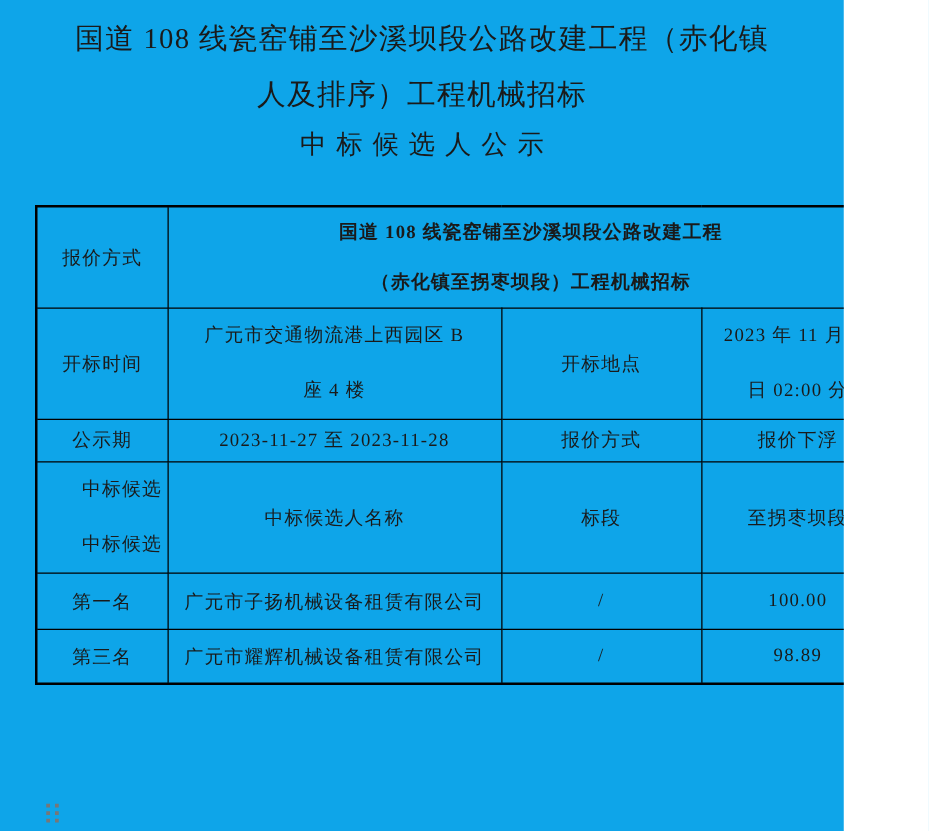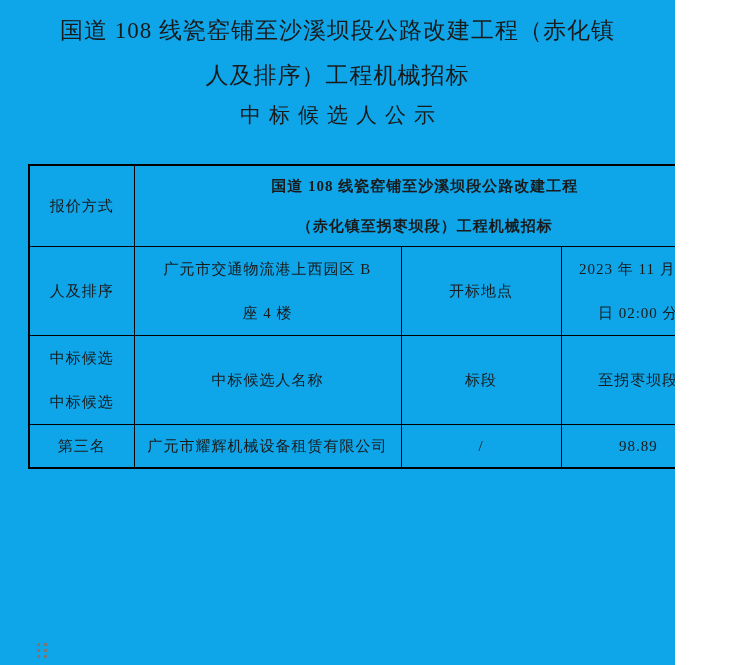--- a/index.html
+++ b/index.html
@@ -72,20 +72,21 @@
   }
   td.top-align {
     vertical-align: top;
     padding-top: 10px;
   }
   .tall-lines div {
     line-height: 44px;
   }
   td.two-line-label div {
     line-height: 44px;
+    text-align: right;
   }
   td.cand-rank {
     font-size: 15px;
     letter-spacing: 1px;
   }
   td.cand-name {
     font-size: 15px;
     letter-spacing: 2px;
   }
   td.cand-section {
@@ -136,43 +137,55 @@
         <tr class="r-project">
       <td>报价方式</td>
       <td colspan="3" class="project-value">
         <div>国道 108 线瓷窑铺至沙溪坝段公路改建工程</div>
         <div>（赤化镇至拐枣坝段）工程机械招标</div>
       </td>
     </tr>
 
 
     <tr class="r-opening">
-      <td class="top-align">人及排序</td>
+      <td class="top-align">开标时间</td>
       <td class="top-align tall-lines">
         <div>广元市交通物流港上西园区 B</div>
         <div>座 4 楼</div>
       </td>
       <td class="top-align">开标地点</td>
       <td class="top-align tall-lines">
         <div>2023 年 11 月 24</div>
         <div>日 02:00 分</div>
       </td>
     </tr>
 
+    <tr class="r-period">
+      <td>公示期</td>
+      <td>2023-11-27 至 2023-11-28</td>
+      <td>报价方式</td>
+      <td>报价下浮</td>
+    </tr>
 
     <tr class="r-chead">
       <td class="two-line-label">
         <div>中标候选</div>
         <div>中标候选</div>
       </td>
       <td>中标候选人名称</td>
       <td>标段</td>
       <td>至拐枣坝段</td>
     </tr>
 
+    <tr class="r-cand r-cand1">
+      <td class="cand-rank">第一名</td>
+      <td class="cand-name">广元市子扬机械设备租赁有限公司</td>
+      <td class="cand-section">/</td>
+      <td class="cand-score">100.00</td>
+    </tr>
 
 
     <tr class="r-cand">
       <td class="cand-rank">第三名</td>
       <td class="cand-name">广元市耀辉机械设备租赁有限公司</td>
       <td class="cand-section">/</td>
       <td class="cand-score">98.89</td>
     </tr>
   </tbody>
     </table>

